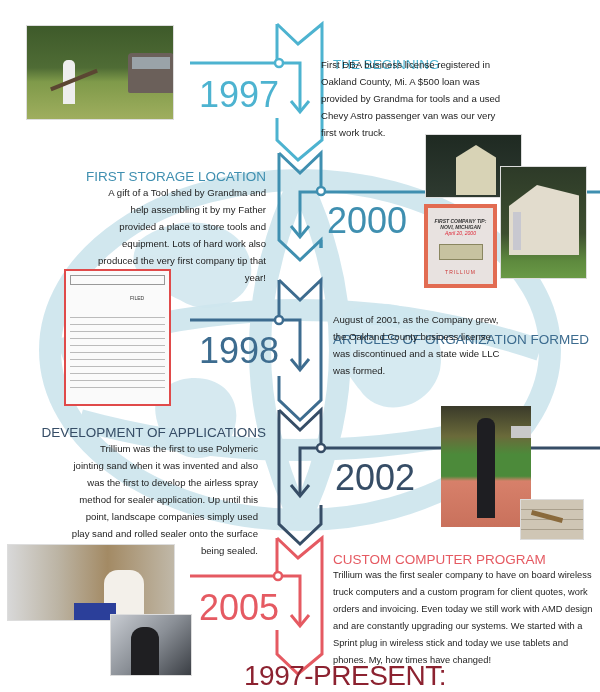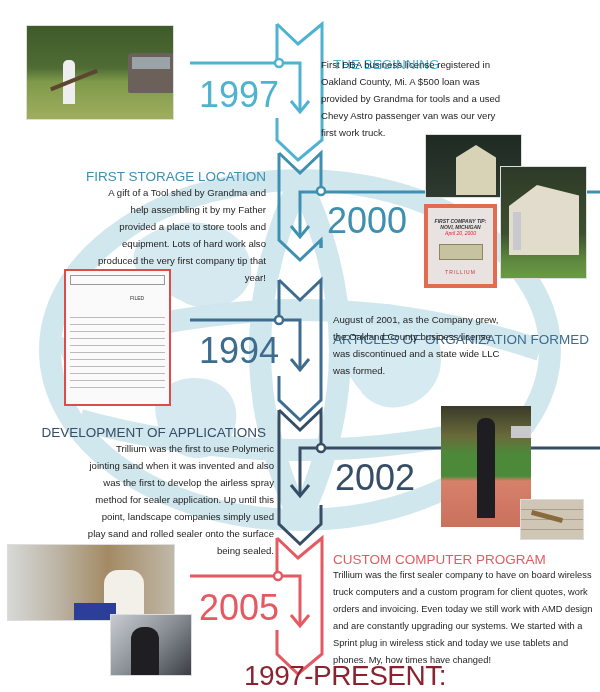--- a/index.html
+++ b/index.html
@@ -116,26 +116,26 @@
   <div style="font-size:5px;font-style:italic;text-align:center;color:#d23;">April 20, 2000</div>
   <div style="margin:8px auto 0;width:44px;height:16px;background:#c7c2a0;border:1px solid #8a8660;"></div>
   <div style="font-size:5px;text-align:center;margin-top:9px;color:#c33;letter-spacing:1px;">TRILLIUM</div>
 </div>
 
 <div class="photo" style="left:64px;top:269px;width:107px;height:137px;background:#fafafa;border:2px solid #e04a4a;">
   <div style="margin:4px;height:10px;border:1px solid #999;"></div>
   <div style="position:absolute;left:64px;top:24px;font-size:5px;color:#333;">FILED</div>
   <div style="position:absolute;left:4px;top:40px;right:4px;height:80px;background:repeating-linear-gradient(180deg,#fafafa 0,#fafafa 6px,#bbb 6px,#bbb 7px);"></div>
 </div>
-<div class="year" style="left:199px;top:333px;color:#3d6c8f;">1994</div>
+<div class="year" style="left:199px;top:333px;color:#3d6c8f;">1998</div>
 <div class="heading" style="left:333px;top:297px;color:#3d6c8f;margin-top:36px;">ARTICLES OF ORGANIZATION FORMED</div>
 <div class="body" style="left:333px;top:311px;width:176px;">August of 2001, as the Company grew, the Oakland County business license was discontinued and a state wide LLC was formed.</div>
 
 <div class="heading right" style="left:40px;top:426px;width:226px;color:#364d66;">DEVELOPMENT OF APPLICATIONS</div>
-<div class="body right" style="left:84px;top:440px;width:190px;">Trillium was the first to use Polymeric jointing sand when it was invented and also was the first to develop the airless spray method for sealer application. Up until this point, landscape companies simply used play sand and rolled sealer onto the surface being sealed.</div>
+<div class="body right" style="left:68px;top:440px;width:190px;">Trillium was the first to use Polymeric jointing sand when it was invented and also was the first to develop the airless spray method for sealer application. Up until this point, landscape companies simply used play sand and rolled sealer onto the surface being sealed.</div>
 <div class="year" style="left:326px;top:460px;color:#364d66;margin-left:9px;">2002</div>
 <div class="photo" style="left:441px;top:406px;width:90px;height:121px;background:linear-gradient(180deg,#3a3a2a 0%,#6a6a3a 25%,#4c8a3a 40%,#4c8a3a 58%,#d7806a 62%,#c9715c 100%);border:none;">
   <div style="position:absolute;left:36px;top:12px;width:18px;height:100px;background:#1e1e22;border-radius:8px 8px 0 0;"></div>
   <div style="position:absolute;left:70px;top:20px;width:20px;height:12px;background:#c9c9c9;"></div>
 </div>
 <div class="photo" style="left:520px;top:499px;width:64px;height:41px;background:repeating-linear-gradient(0deg,#cfc6b5 0,#cfc6b5 9px,#a99f8c 9px,#a99f8c 10px);z-index:4;">
   <div style="position:absolute;left:10px;top:14px;width:32px;height:5px;background:#8a6a3c;transform:rotate(15deg);"></div>
 </div>
 
 <div class="photo" style="left:7px;top:544px;width:168px;height:77px;background:linear-gradient(90deg,#d8d8d8 0%,#bcb4a4 30%,#a38a64 60%,#c0b8a8 100%);">

